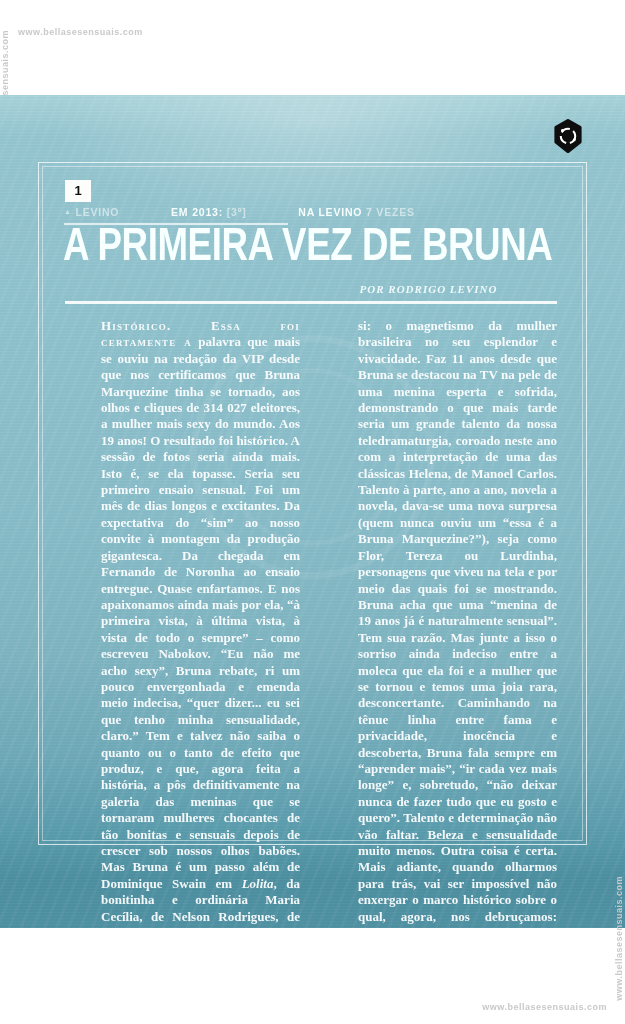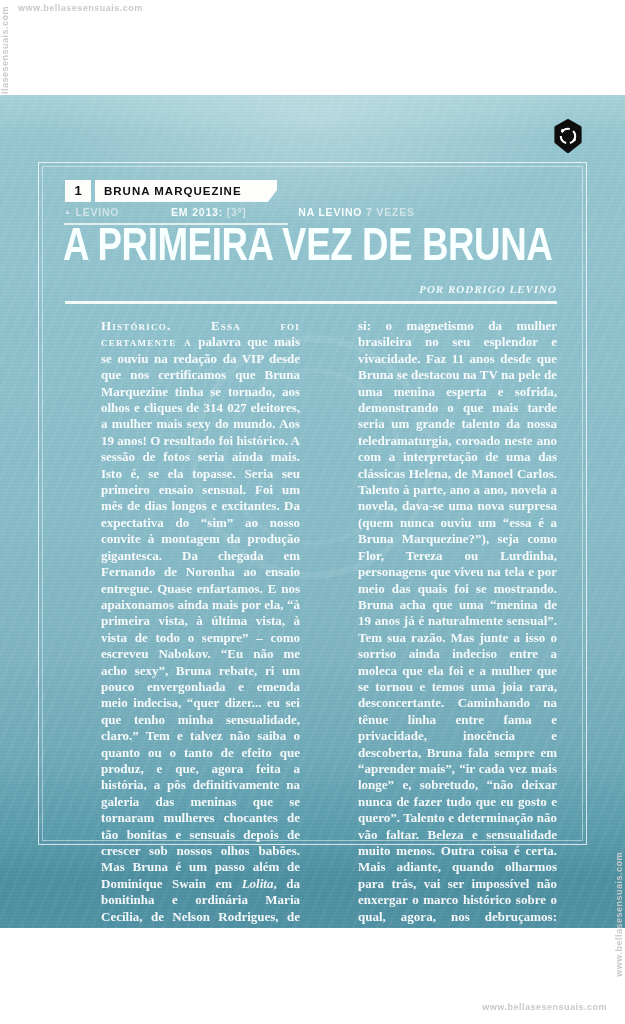--- a/index.html
+++ b/index.html
@@ -1,21 +1,21 @@
 <!DOCTYPE html>
 <html lang="pt-BR"><head>
 <meta charset="utf-8">
 <style>
   html,body{margin:0;padding:0;background:#ffffff;}
   .page{position:relative;width:625px;height:1024px;background:#ffffff;overflow:hidden;
         font-family:"Liberation Sans",sans-serif;}
 
   
   .wm{position:absolute;color:#c9c9c9;font:700 9px "Liberation Sans",sans-serif;
-      letter-spacing:.5px;white-space:nowrap;}
+      letter-spacing:.5px;white-space:nowrap;margin-top:24px;}
   .wm-top{left:18px;top:3px;}
   .wm-left-vert{left:0px;top:6px;writing-mode:vertical-rl;transform:rotate(180deg);}
   .wm-right-vert{right:1px;top:852px;writing-mode:vertical-rl;transform:rotate(180deg);}
   .wm-bottom{right:18px;bottom:12px;}
 
   
   .teal{position:absolute;left:0;top:95px;width:625px;height:833px;
     background:
       radial-gradient(ellipse 60% 18% at 50% 3%, rgba(255,255,255,.28), rgba(255,255,255,0) 70%),
       repeating-linear-gradient(112deg, rgba(255,255,255,.045) 0 3px, rgba(255,255,255,0) 3px 11px),
@@ -49,21 +49,21 @@
   .stats .dim{color:rgba(255,255,255,.55);}
   .stats .strong{color:#f6fdfd;margin-left:48px;}
   .stats .arrow{font-size:7px;vertical-align:2px;color:rgba(255,255,255,.55);}
   .stats-rule{position:absolute;left:64px;top:223px;width:224px;height:2px;
       background:rgba(255,255,255,.7);}
 
   
   .title{position:absolute;left:63px;top:220px;width:520px;color:#f7ffff;}
   .title-inner{display:inline-block;white-space:nowrap;transform:scaleX(.78);
       transform-origin:0 50%;font:700 47px/1 "Liberation Sans",sans-serif;letter-spacing:-.5px;}
-  .byline{position:absolute;left:300px;top:283px;width:257px;text-align:right;
+  .byline{position:absolute;left:300px;top:283px;width:257px;text-align:center;
       color:#eef9fa;font:700 italic 11px "Liberation Serif",serif;letter-spacing:1px;}
   .title-rule{position:absolute;left:65px;top:301px;width:492px;height:3px;
       background:rgba(255,255,255,.9);}
 
   
   .columns{position:absolute;left:65px;top:318px;width:492px;display:flex;gap:22px;}
   .col{width:235px;font:700 13px/16.4px "Liberation Serif",serif;color:rgba(255,255,255,.93);
       text-align:justify;hyphens:auto;margin-left:36px;-webkit-hyphens:auto;}
   .seg-smallcaps{font-variant:small-caps;letter-spacing:1.2px;}
   .seg-italic{font-style:italic;}
@@ -87,21 +87,20 @@
   <div class="logo">
     <svg viewBox="0 0 40 40" width="34" height="34">
       <path d="M20 2 L34 10 V27 L20 38 L6 27 V10 Z" fill="#0e0e0e" stroke="#0e0e0e" stroke-width="4" stroke-linejoin="round"></path>
       <circle cx="20" cy="20" r="8.5" fill="none" stroke="#ffffff" stroke-width="2.4" stroke-dasharray="11 4.5"></circle>
       <circle cx="13.5" cy="13.5" r="1.7" fill="#ffffff"></circle>
       <circle cx="27.5" cy="24.5" r="1.7" fill="#ffffff"></circle>
     </svg>
   </div>
 
   <div class="rank-box">1</div>
-  <div class="name-box">BRUNA MARQUEZINE</div>
 
   <div class="stats">
     <span class="arrow">▲</span>
     <span class="dim">LEVINO</span>
     <span class="strong">EM 2013:</span>
     <span class="dim">[3º]</span>
     <span class="strong">NA LEVINO</span>
     <span class="dim">7 VEZES</span>
   </div>
   <div class="stats-rule"></div>

